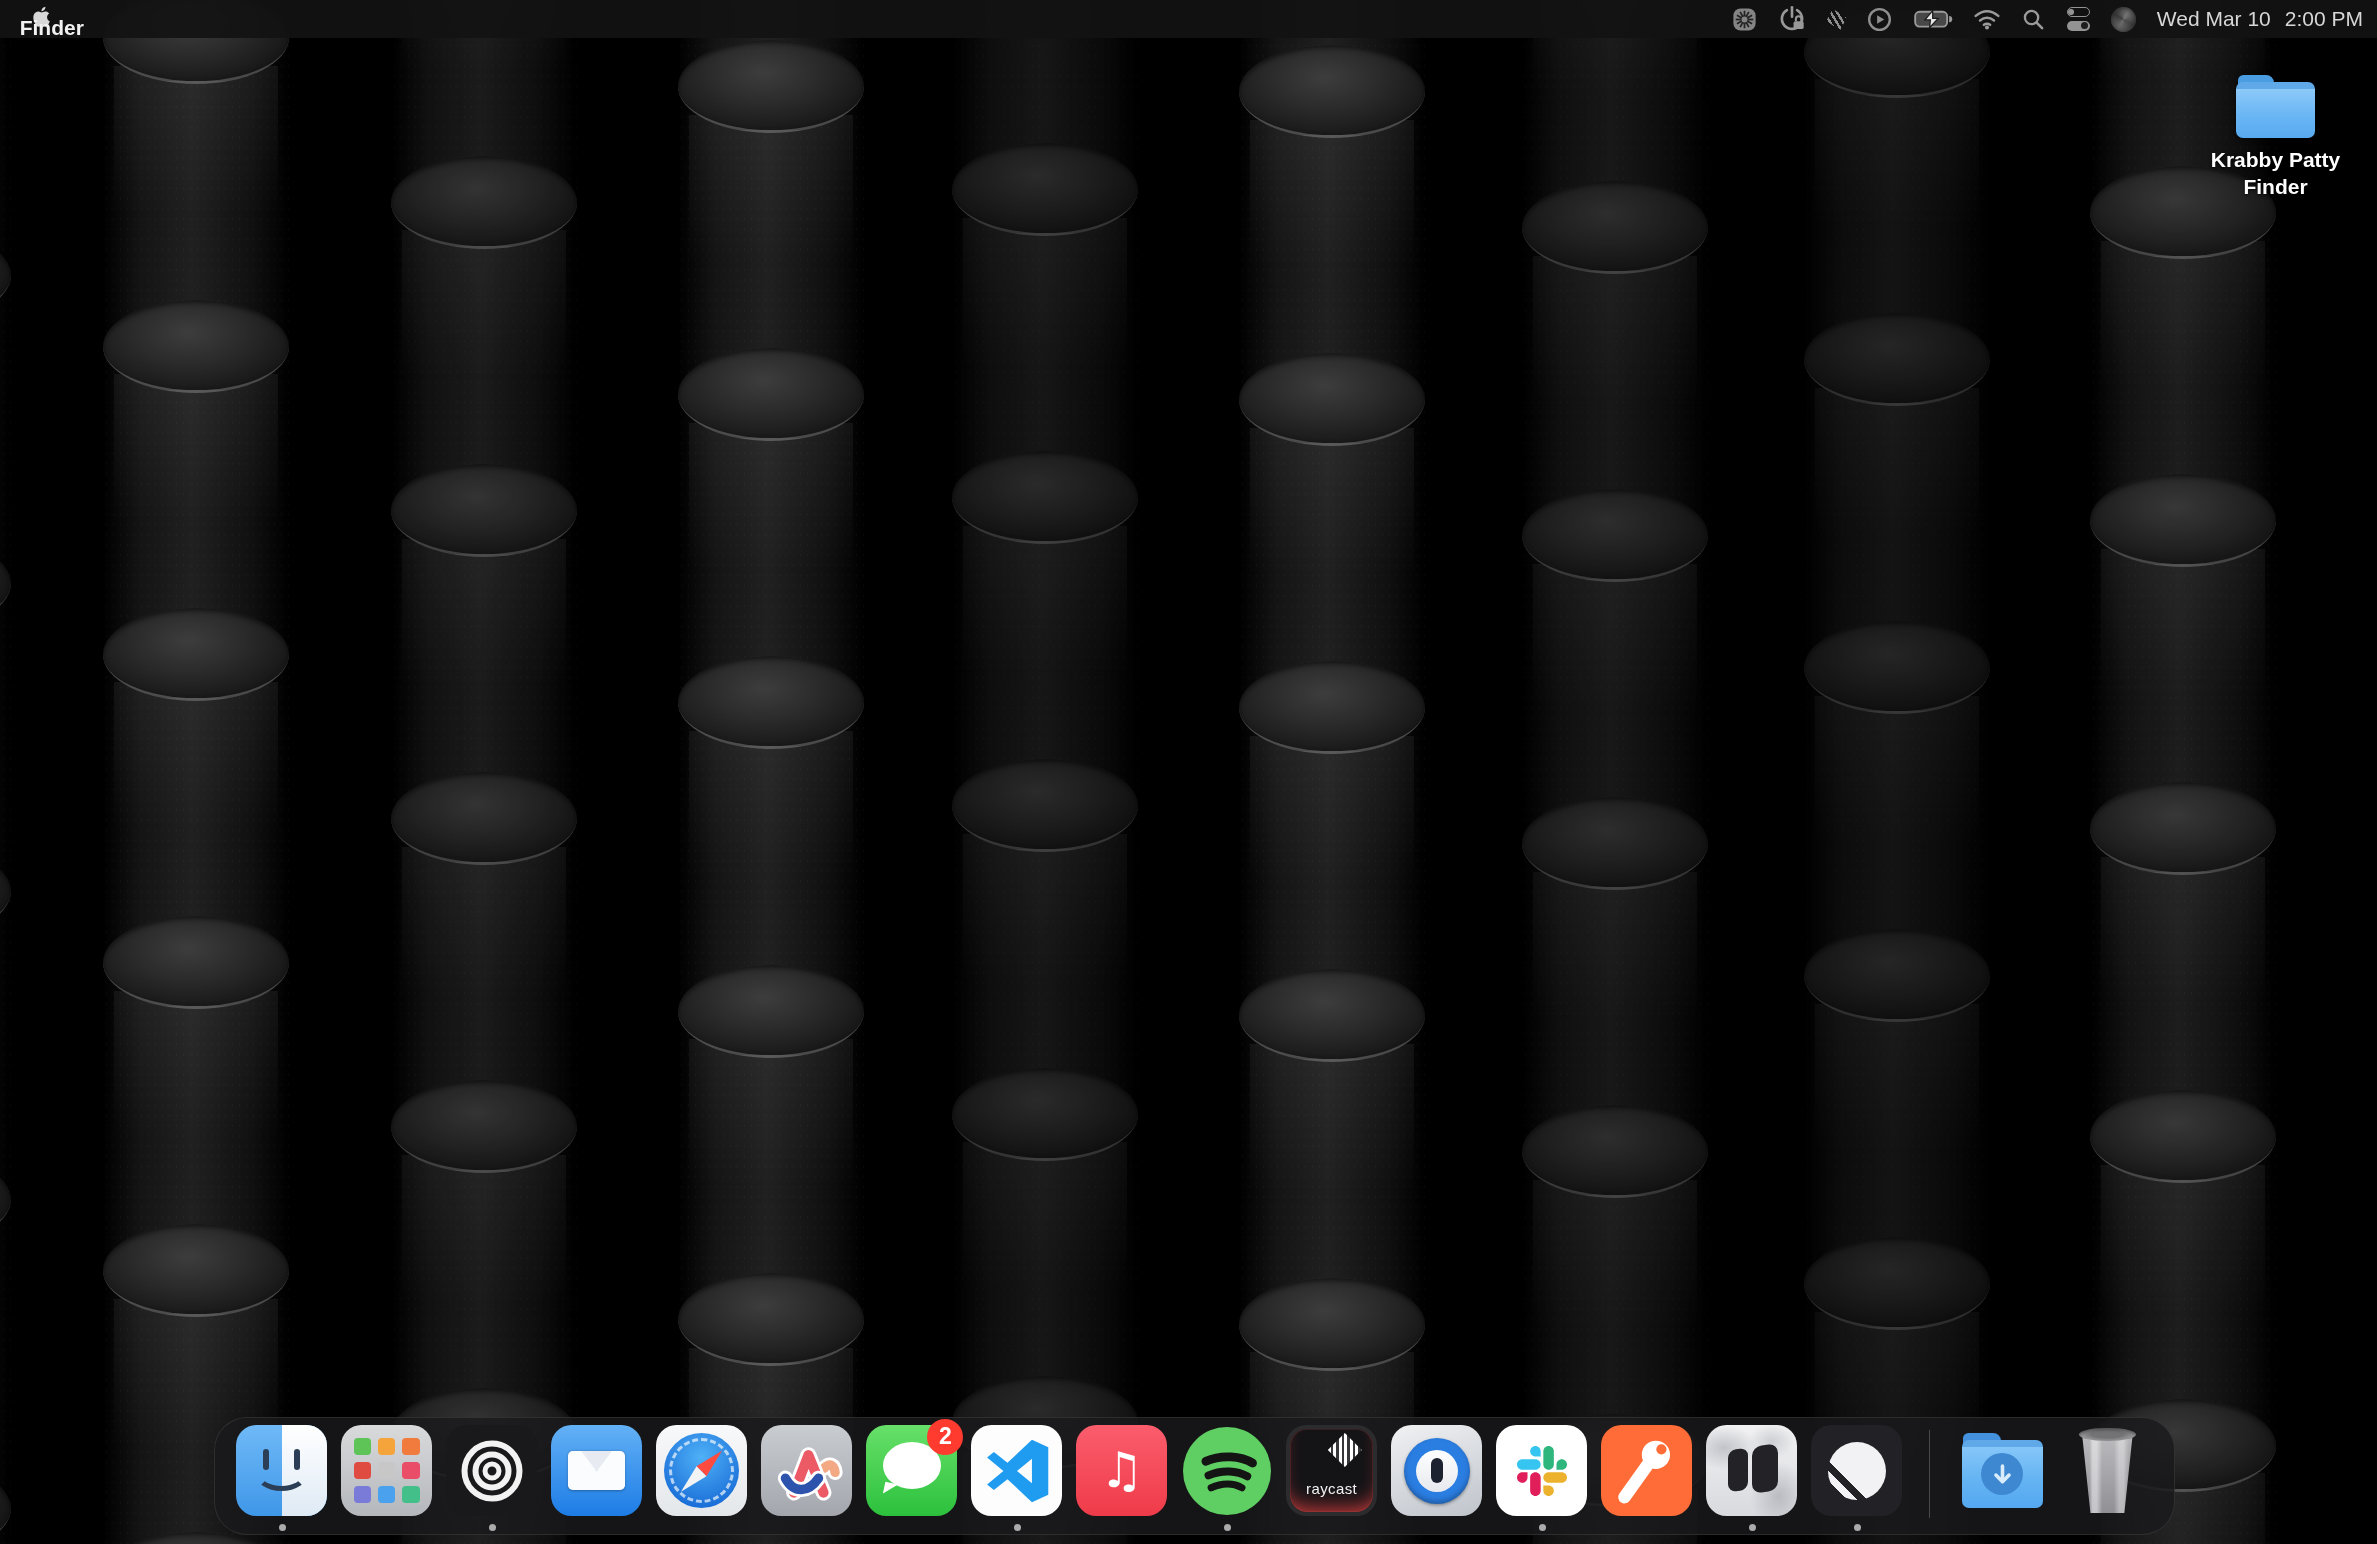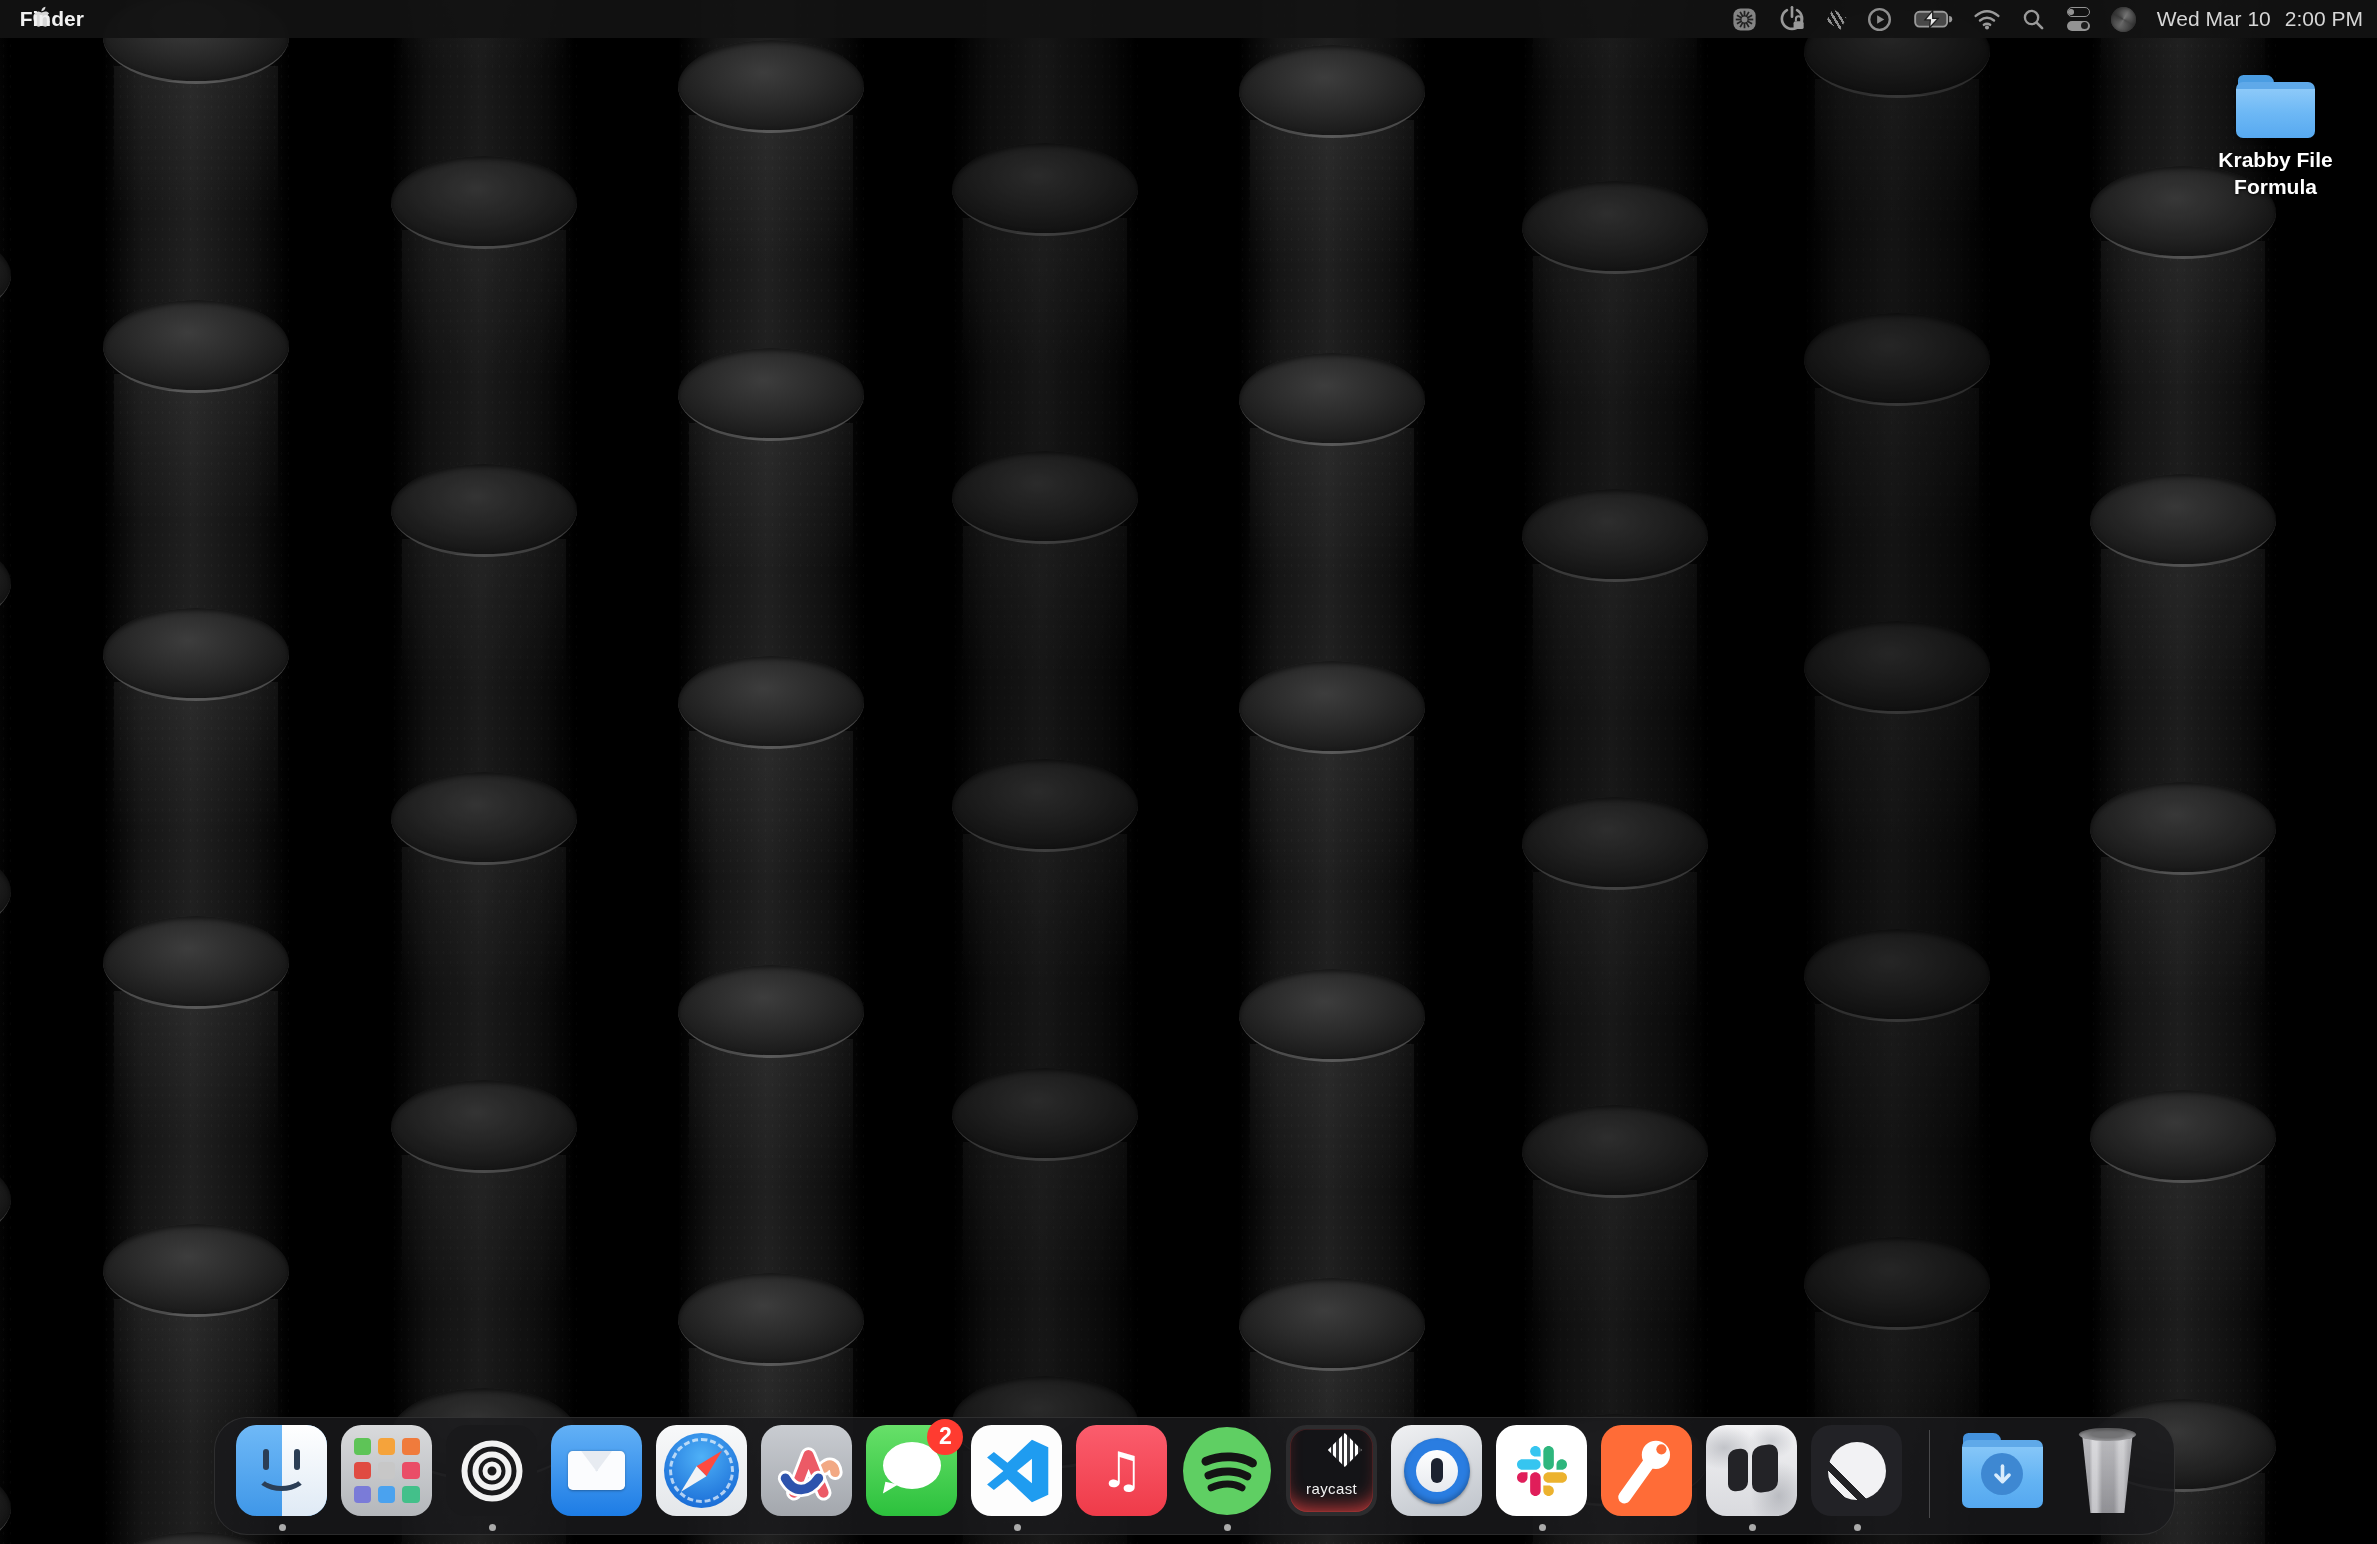--- a/index.html
+++ b/index.html
@@ -22,21 +22,21 @@
   .wp-glow{position:absolute;left:6%;width:88%;height:149px;
      background:linear-gradient(180deg,rgba(255,255,255,.055),rgba(255,255,255,0));}
 
   
   #menubar{position:absolute;left:0;top:0;right:0;height:38px;z-index:30;
      background:rgba(18,18,18,.92);display:flex;align-items:center;
      color:#d2d2d2;font-size:21px;}
   #menubar .left{display:flex;align-items:center;gap:0;padding-left:23.6px;}
   .apple-wrap{padding:0 17.3px 0 6.3px;display:flex;align-items:center;}
   .menu-item{padding:0 18px;line-height:38px;white-space:nowrap;color:#cfcfcf;}
-  .menu-item.app{font-weight:700;color:#f1f1f1;padding:0 19.7px;}
+  .menu-item.app{font-weight:700;color:#f1f1f1;padding:0 19.7px;margin-top:9px;}
   #menubar .right{margin-left:auto;display:flex;align-items:center;gap:0;padding-right:14px;}
   .status-item{height:38px;display:flex;align-items:center;justify-content:center;padding:0 10.2px;}
   .clock{display:flex;gap:14px;color:#d6d6d6;padding-left:11px;white-space:nowrap;}
 
   
   .i-cc{width:23.6px;height:23.6px;position:relative;}
   .i-cc .p1{position:absolute;left:0;top:0;width:23px;height:10.2px;border:1.6px solid #939393;border-radius:5.5px;}
   .i-cc .p1 .k{position:absolute;left:0.8px;top:0.8px;width:5.5px;height:5.5px;border-radius:50%;background:#939393;}
   .i-cc .p2{position:absolute;left:0;bottom:0;width:23px;height:10.2px;background:#939393;border-radius:5.5px;}
   .i-cc .p2 .k{position:absolute;right:1.6px;top:1.6px;width:7px;height:7px;border-radius:50%;background:#1d1d1d;}
@@ -369,21 +369,21 @@
         <span>2:00 PM</span>
       </div>
     </div>
   </div>
 
   <div class="desk-icon" style="left:2193px;top:75px;">
     <div class="folder">
       <div class="tab"></div>
         <div class="body"></div>
     </div>
-    <div class="desk-label">Krabby File Formula</div>
+    <div class="desk-label">Krabby Patty Finder</div>
   </div>
 
   <div id="dock">
       <div class="dock-item">
         <div class="app ic-finder">
           <div class="half"></div>
           <div class="eye l"></div>
           <div class="eye r"></div>
           <div class="smile"></div>
         </div>

